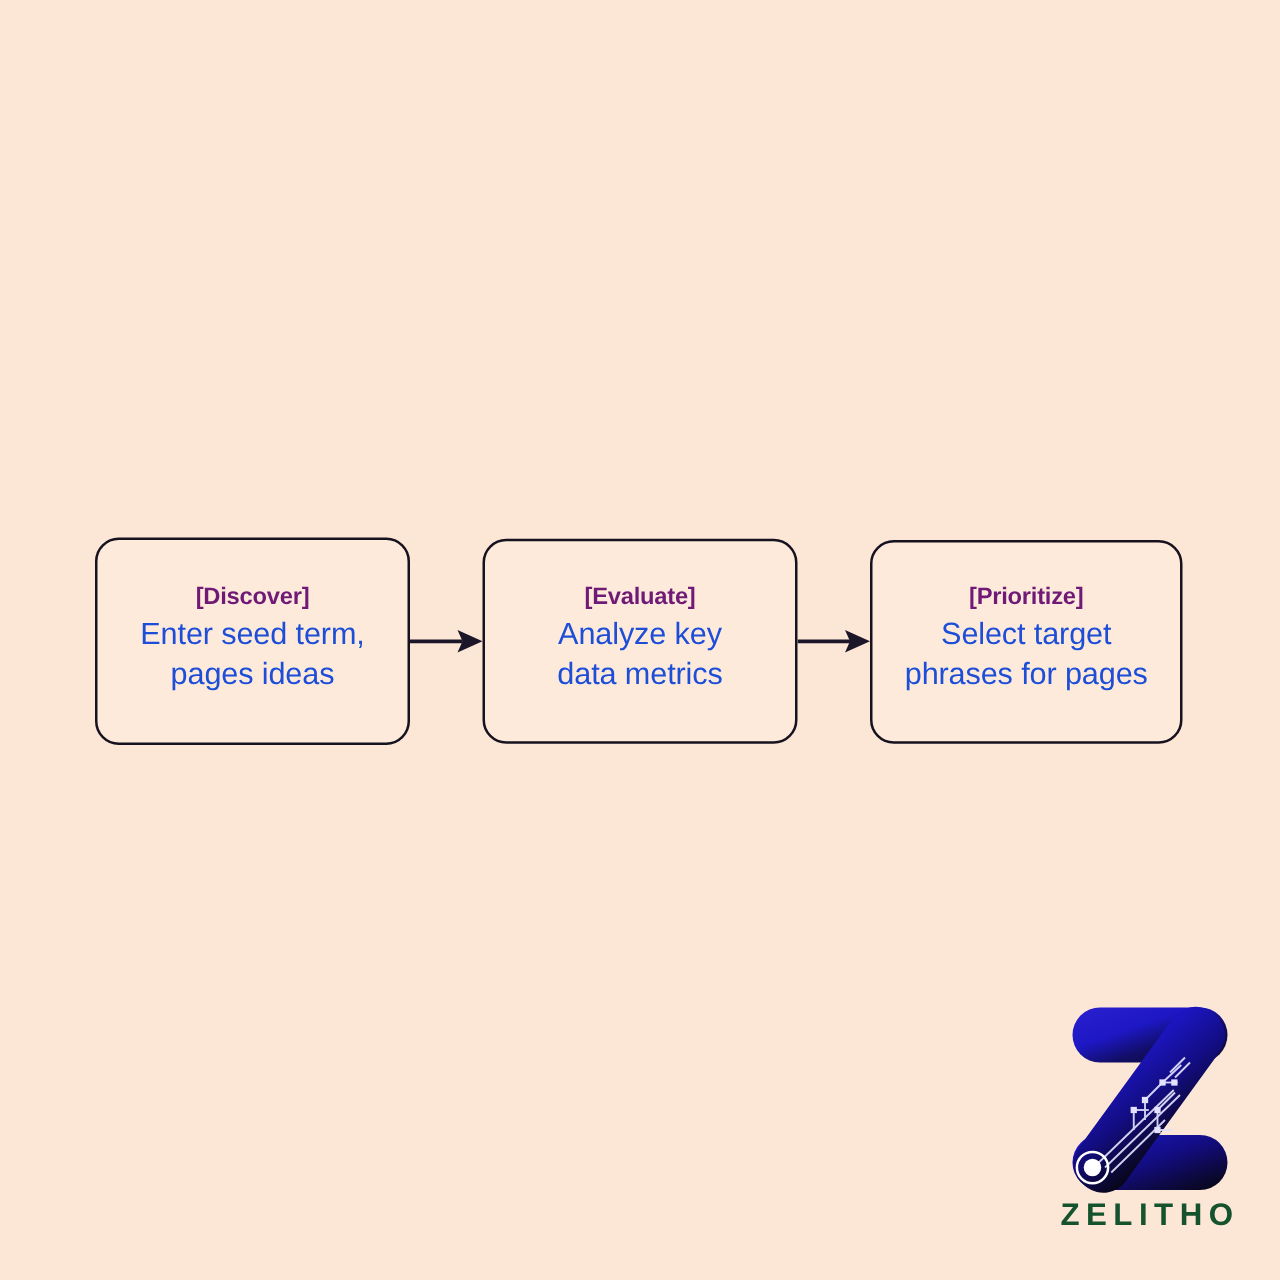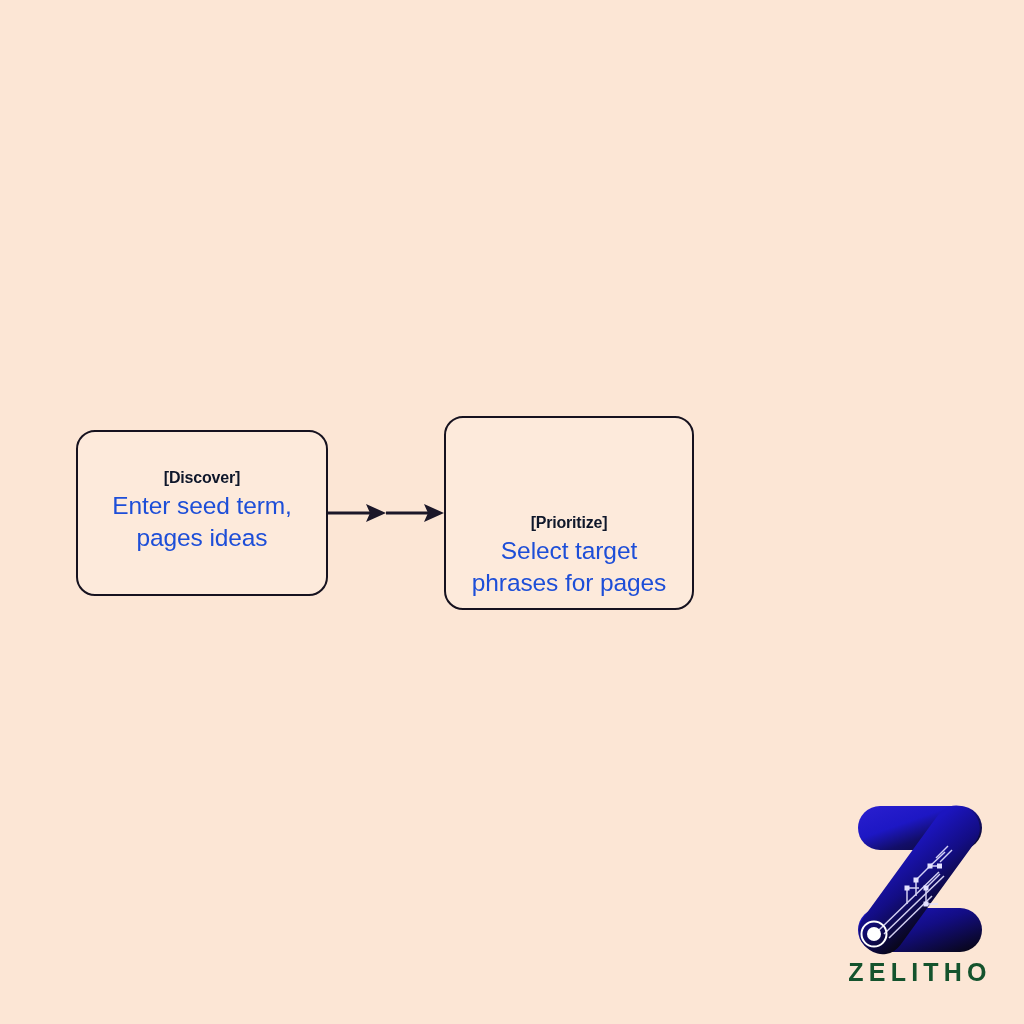--- a/index.html
+++ b/index.html
@@ -43,26 +43,26 @@
     display: flex;
     flex-direction: column;
     align-items: center;
     justify-content: center;
     text-align: center;
     padding: 6px 8px 8px 8px;
   }
 
   .node-1 { width: 252px; height: 166px; }
   .node-2 { width: 252px; height: 164px; }
-  .node-3 { width: 250px; height: 194px; justify-content: flex-end; }
+  .node-3 { width: 250px; height: 163px; }
 
   .node-title {
-    font-size: 16px;
+    font-size: 19px;
     font-weight: bold;
-    color: #0f172a;
+    color: #701a75;
     line-height: 1.18;
     letter-spacing: -0.2px;
     margin-bottom: 2px;
     text-shadow: 0 1px 0 rgba(255, 242, 233, 0.55);
     white-space: nowrap;
   }
 
   .node-body {
     font-size: 24.5px;
     font-weight: 400;
@@ -124,20 +124,27 @@
       </div>
     </div>
 
     <div class="connector">
       <svg width="58" height="24" viewBox="0 0 58 24">
         <line x1="0" y1="12" x2="42" y2="12" stroke="#1b1729" stroke-width="3"></line>
         <polygon points="38,3 58,12 38,21 42,12" fill="#1b1729"></polygon>
       </svg>
     </div>
 
+    <div class="node node-2">
+      <div class="node-title">[Evaluate]</div>
+      <div class="node-body">
+        <span class="ln">Analyze key</span>
+        <span class="ln">data metrics</span>
+      </div>
+    </div>
 
     <div class="connector">
       <svg width="58" height="24" viewBox="0 0 58 24">
         <line x1="0" y1="12" x2="42" y2="12" stroke="#1b1729" stroke-width="3"></line>
         <polygon points="38,3 58,12 38,21 42,12" fill="#1b1729"></polygon>
       </svg>
     </div>
 
     <div class="node node-3">
       <div class="node-title">[Prioritize]</div>

